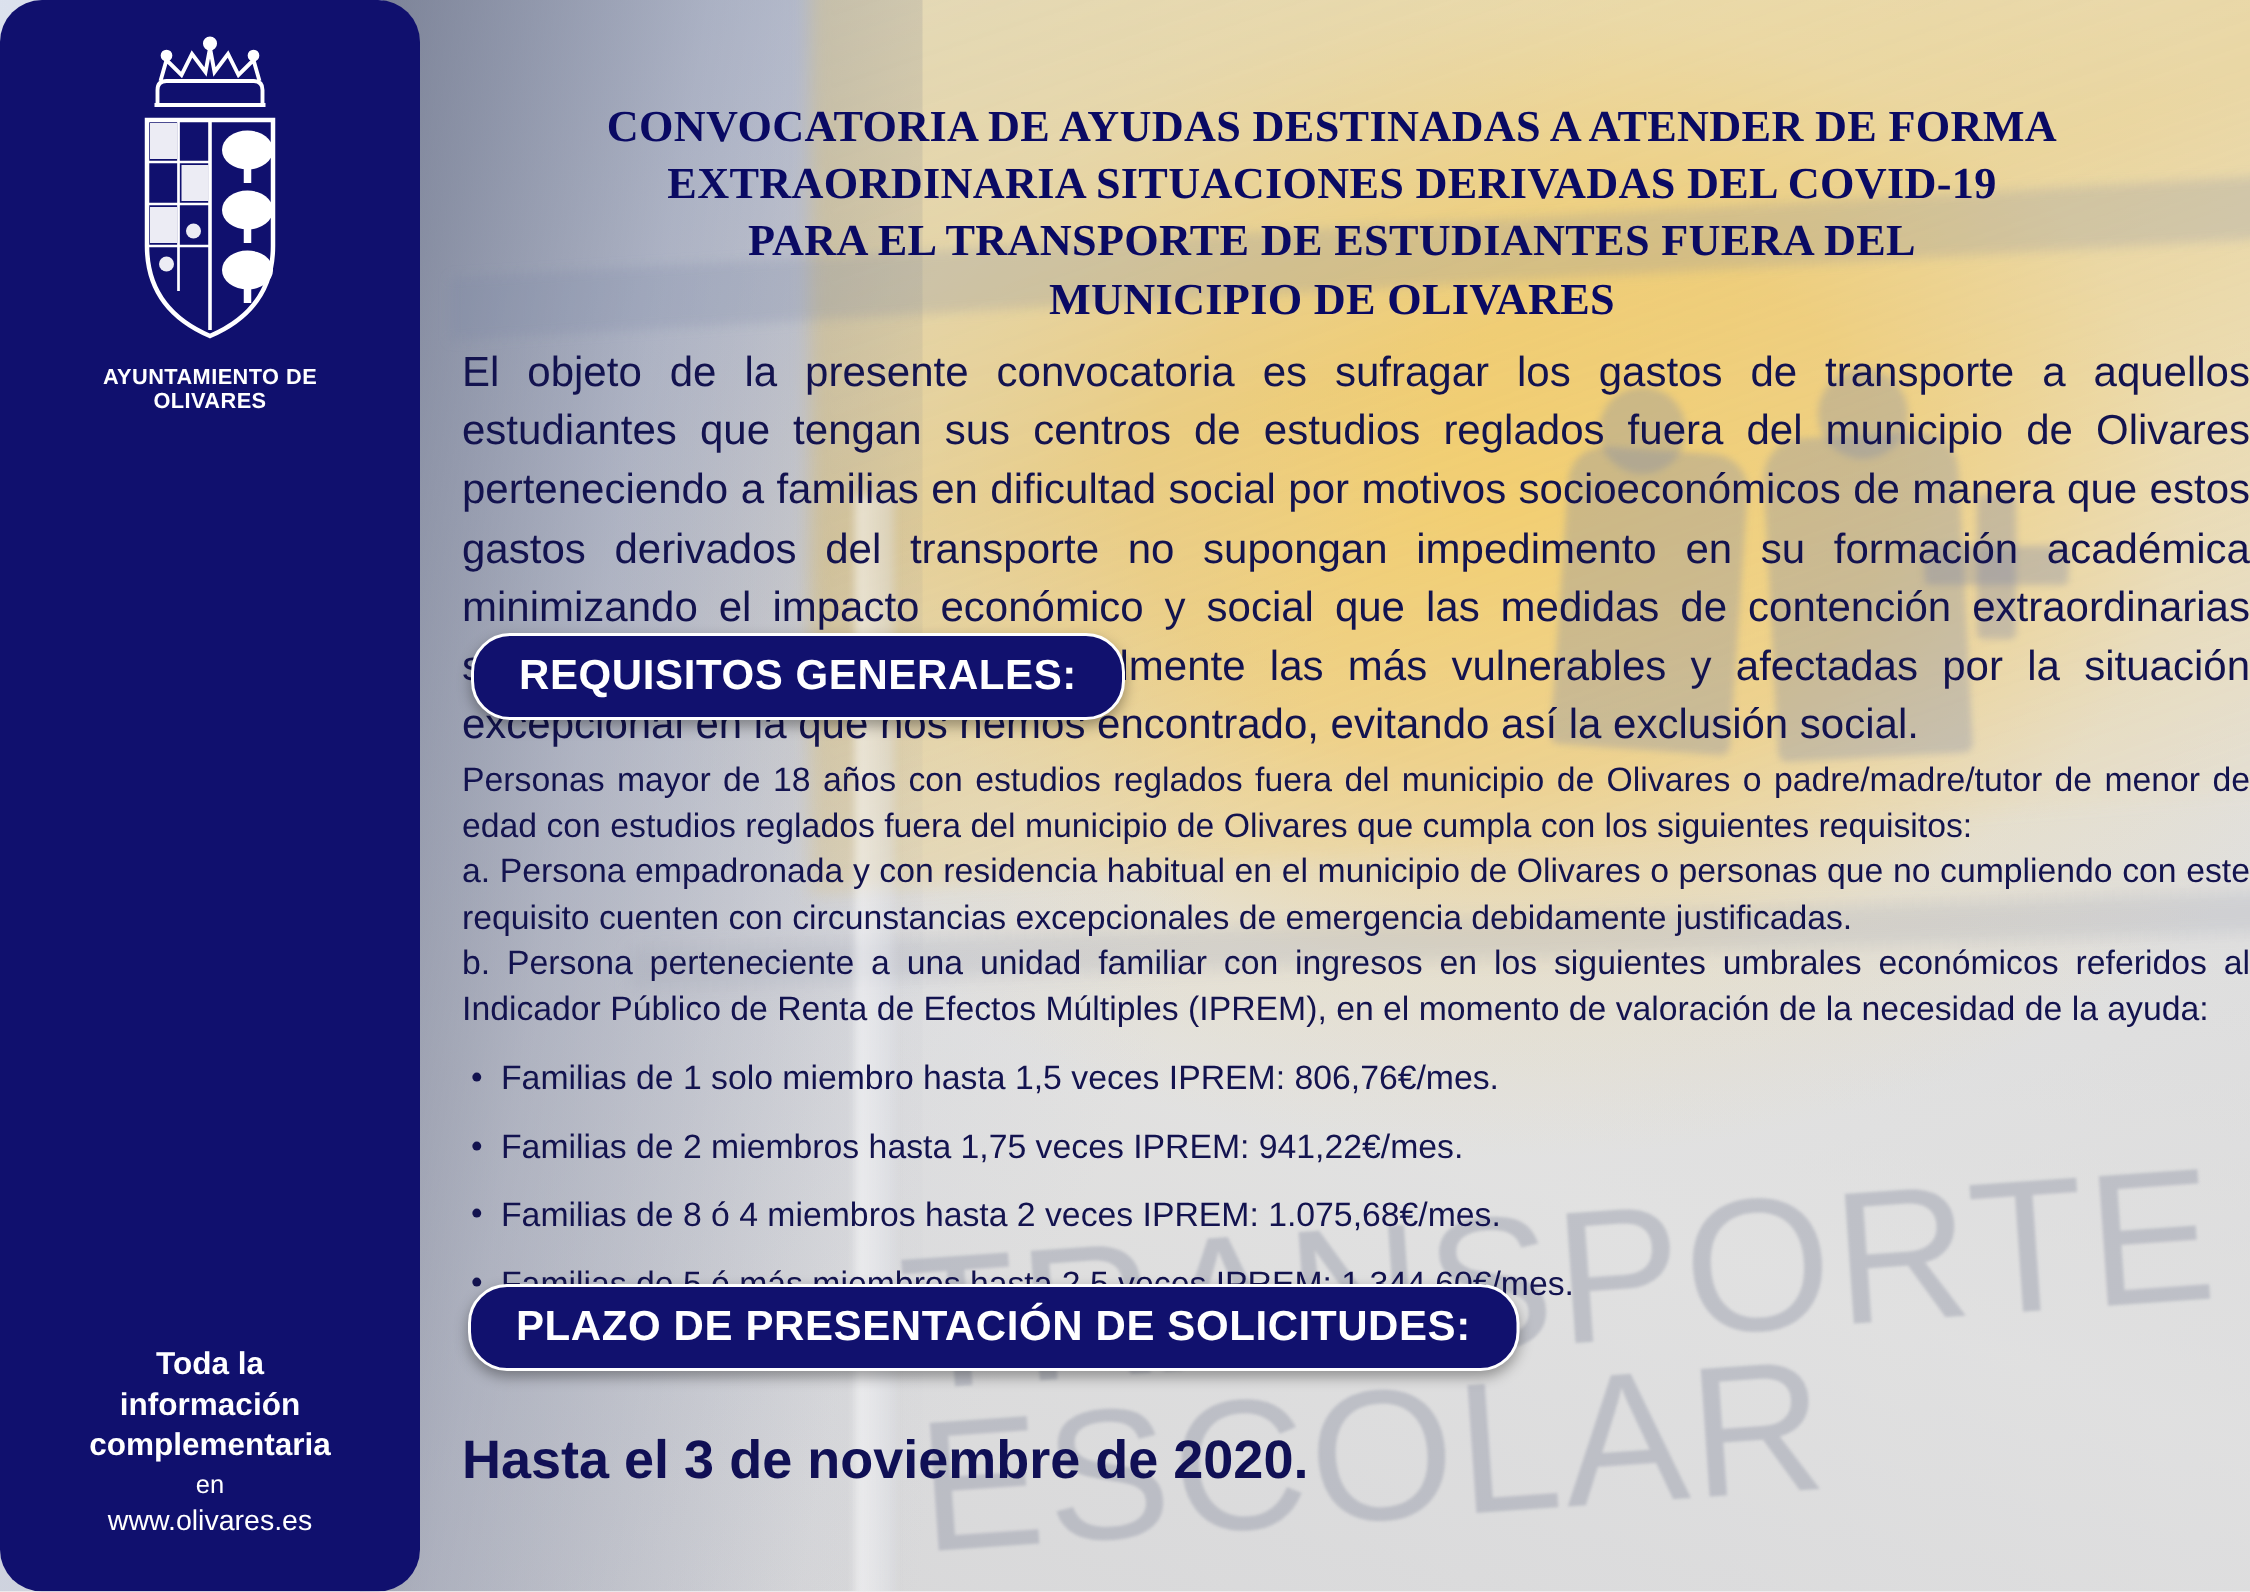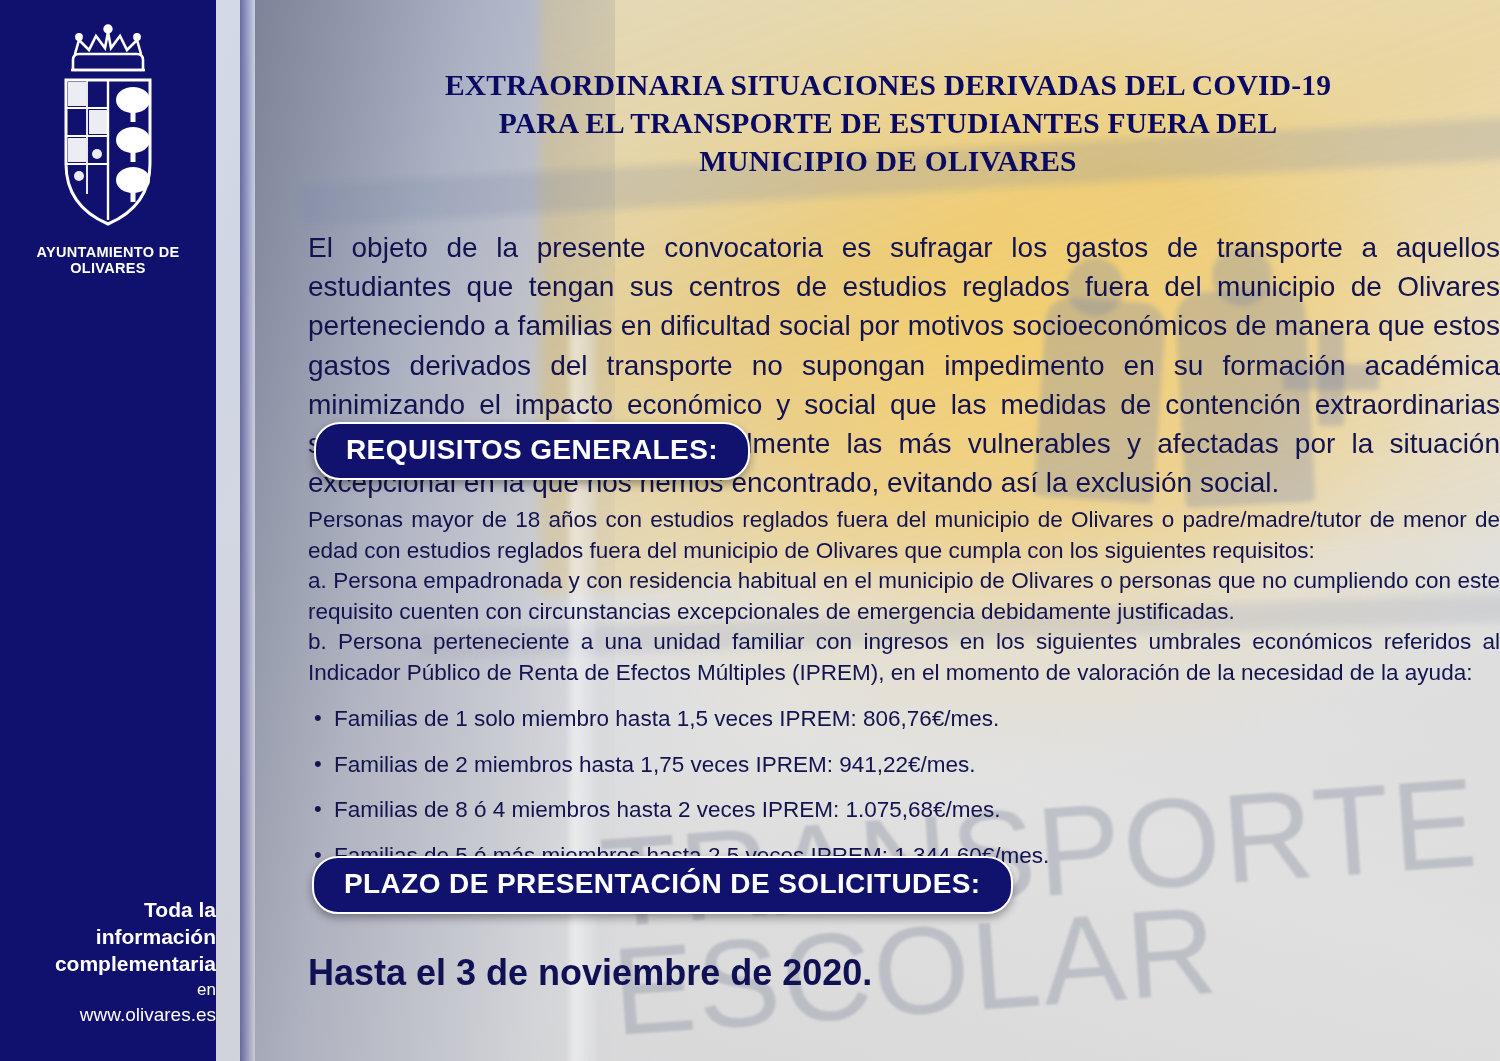--- a/index.html
+++ b/index.html
@@ -116,25 +116,26 @@
     top: 900px;
     font-size: 124px;
     transform: rotate(-4deg);
   }
 
   
   .sidebar {
     position: absolute;
     left: 0;
     top: 0;
-    width: 216px;
+    width: 280px;
     height: 1061px;
     background: #10106e;
     color: #ffffff;
     z-index: 5;
+    border-radius: 28px;
   }
   .sidebar-inner {
     position: relative;
     height: 100%;
   }
   .crest {
     position: absolute;
     left: 50%;
     top: 24px;
     transform: translateX(-50%);
@@ -149,21 +150,21 @@
     letter-spacing: 0.3px;
     color: #ffffff;
     text-align: center;
   }
 
   .sidebar-footer {
     position: absolute;
     left: 0;
     right: 0;
     bottom: 34px;
-    text-align: right;
+    text-align: center;
     line-height: 1.28;
   }
   .sf-l1, .sf-l2, .sf-l3 {
     font-size: 21px;
     font-weight: bold;
     color: #ffffff;
   }
   .sf-en {
     font-size: 17px;
     font-weight: normal;
@@ -357,20 +358,21 @@
         <div class="sf-l3">complementaria</div>
         <div class="sf-en">en</div>
         <div class="sf-url">www.olivares.es</div>
       </div>
     </div>
   </aside>
 
   <main class="content">
 
     <h1 class="title">
+      <div class="l1">CONVOCATORIA DE AYUDAS DESTINADAS A ATENDER DE FORMA</div>
       <div class="l2">EXTRAORDINARIA SITUACIONES DERIVADAS DEL COVID-19</div>
       <div class="l3">PARA EL TRANSPORTE DE ESTUDIANTES FUERA DEL</div>
       <div class="l4">MUNICIPIO DE OLIVARES</div>
     </h1>
 
     <div class="intro">El objeto de la presente convocatoria es sufragar los gastos de transporte a aquellos estudiantes que tengan sus centros de estudios reglados fuera del municipio  de  Olivares  perteneciendo  a familias  en dificultad  social por motivos socioeconómicos  de manera que estos gastos derivados del transporte no  supongan impedimento en su formación académica minimizando el impacto  económico  y social que las medidas de contención extraordinarias suponen en las familias, especialmente las más vulnerables y afectadas por la situación excepcional en la que nos hemos encontrado, evitando así la exclusión social.</div>
 
     <div class="pill pill-requisitos">REQUISITOS GENERALES:</div>
 
     <div class="body-text">

